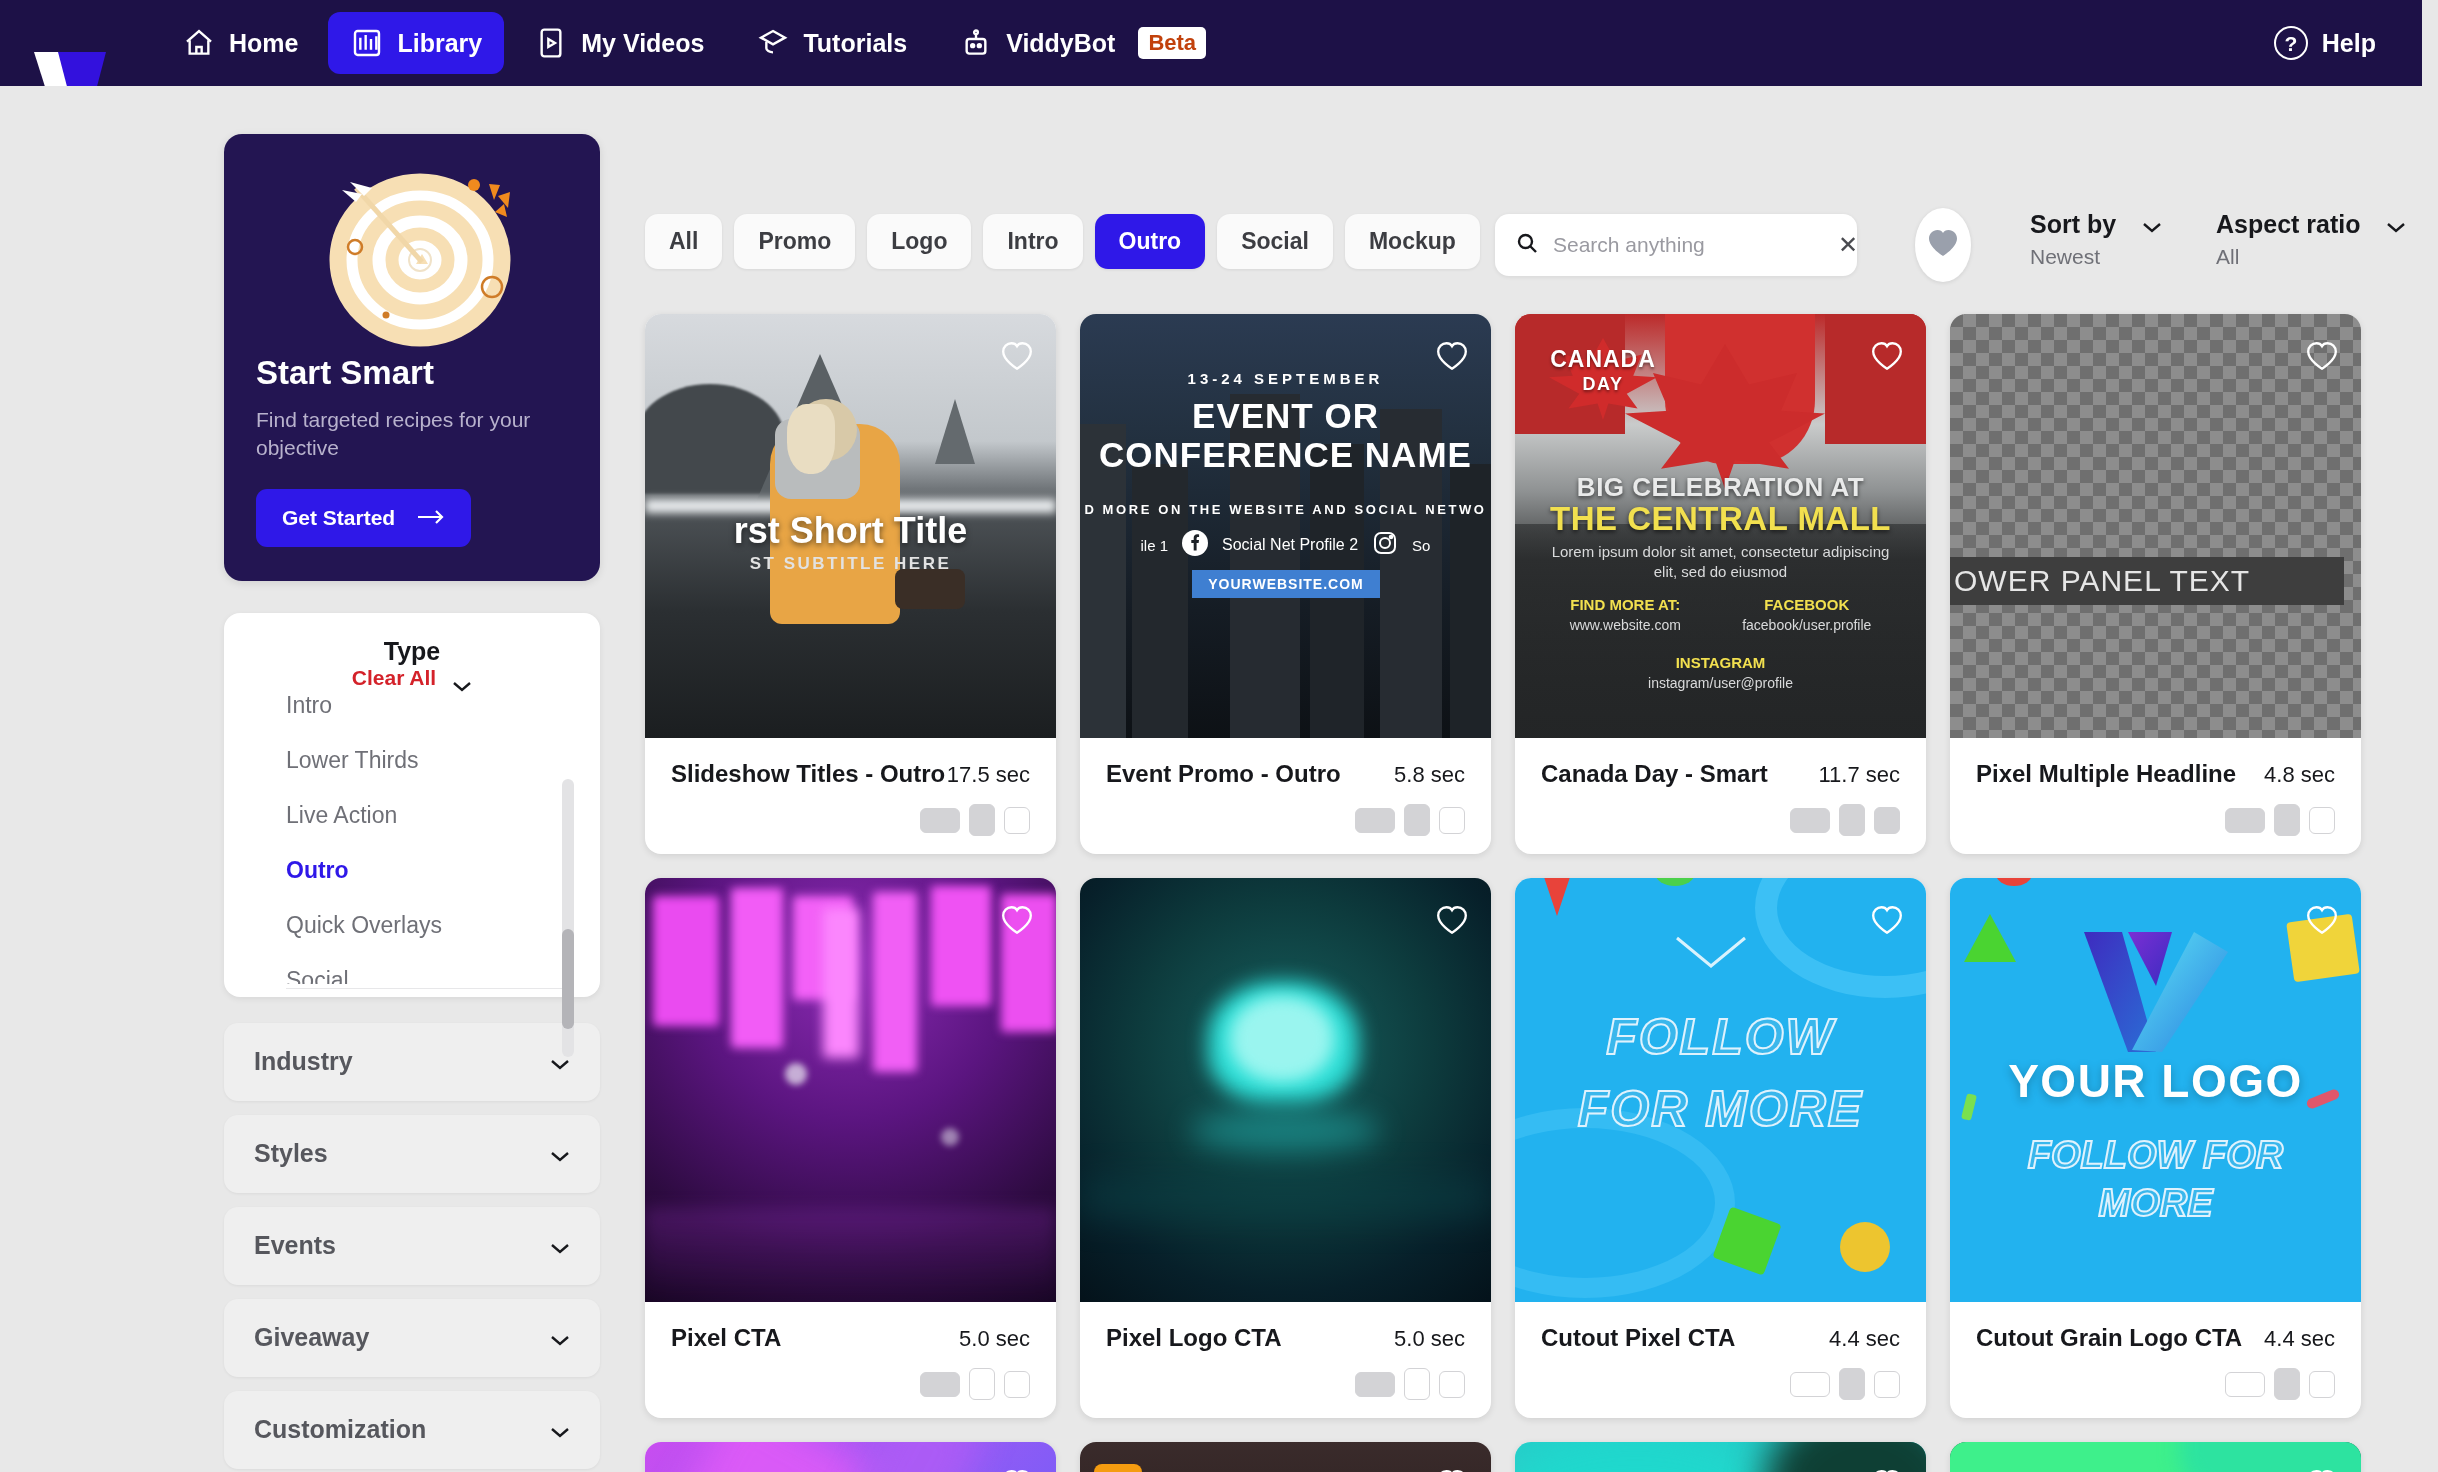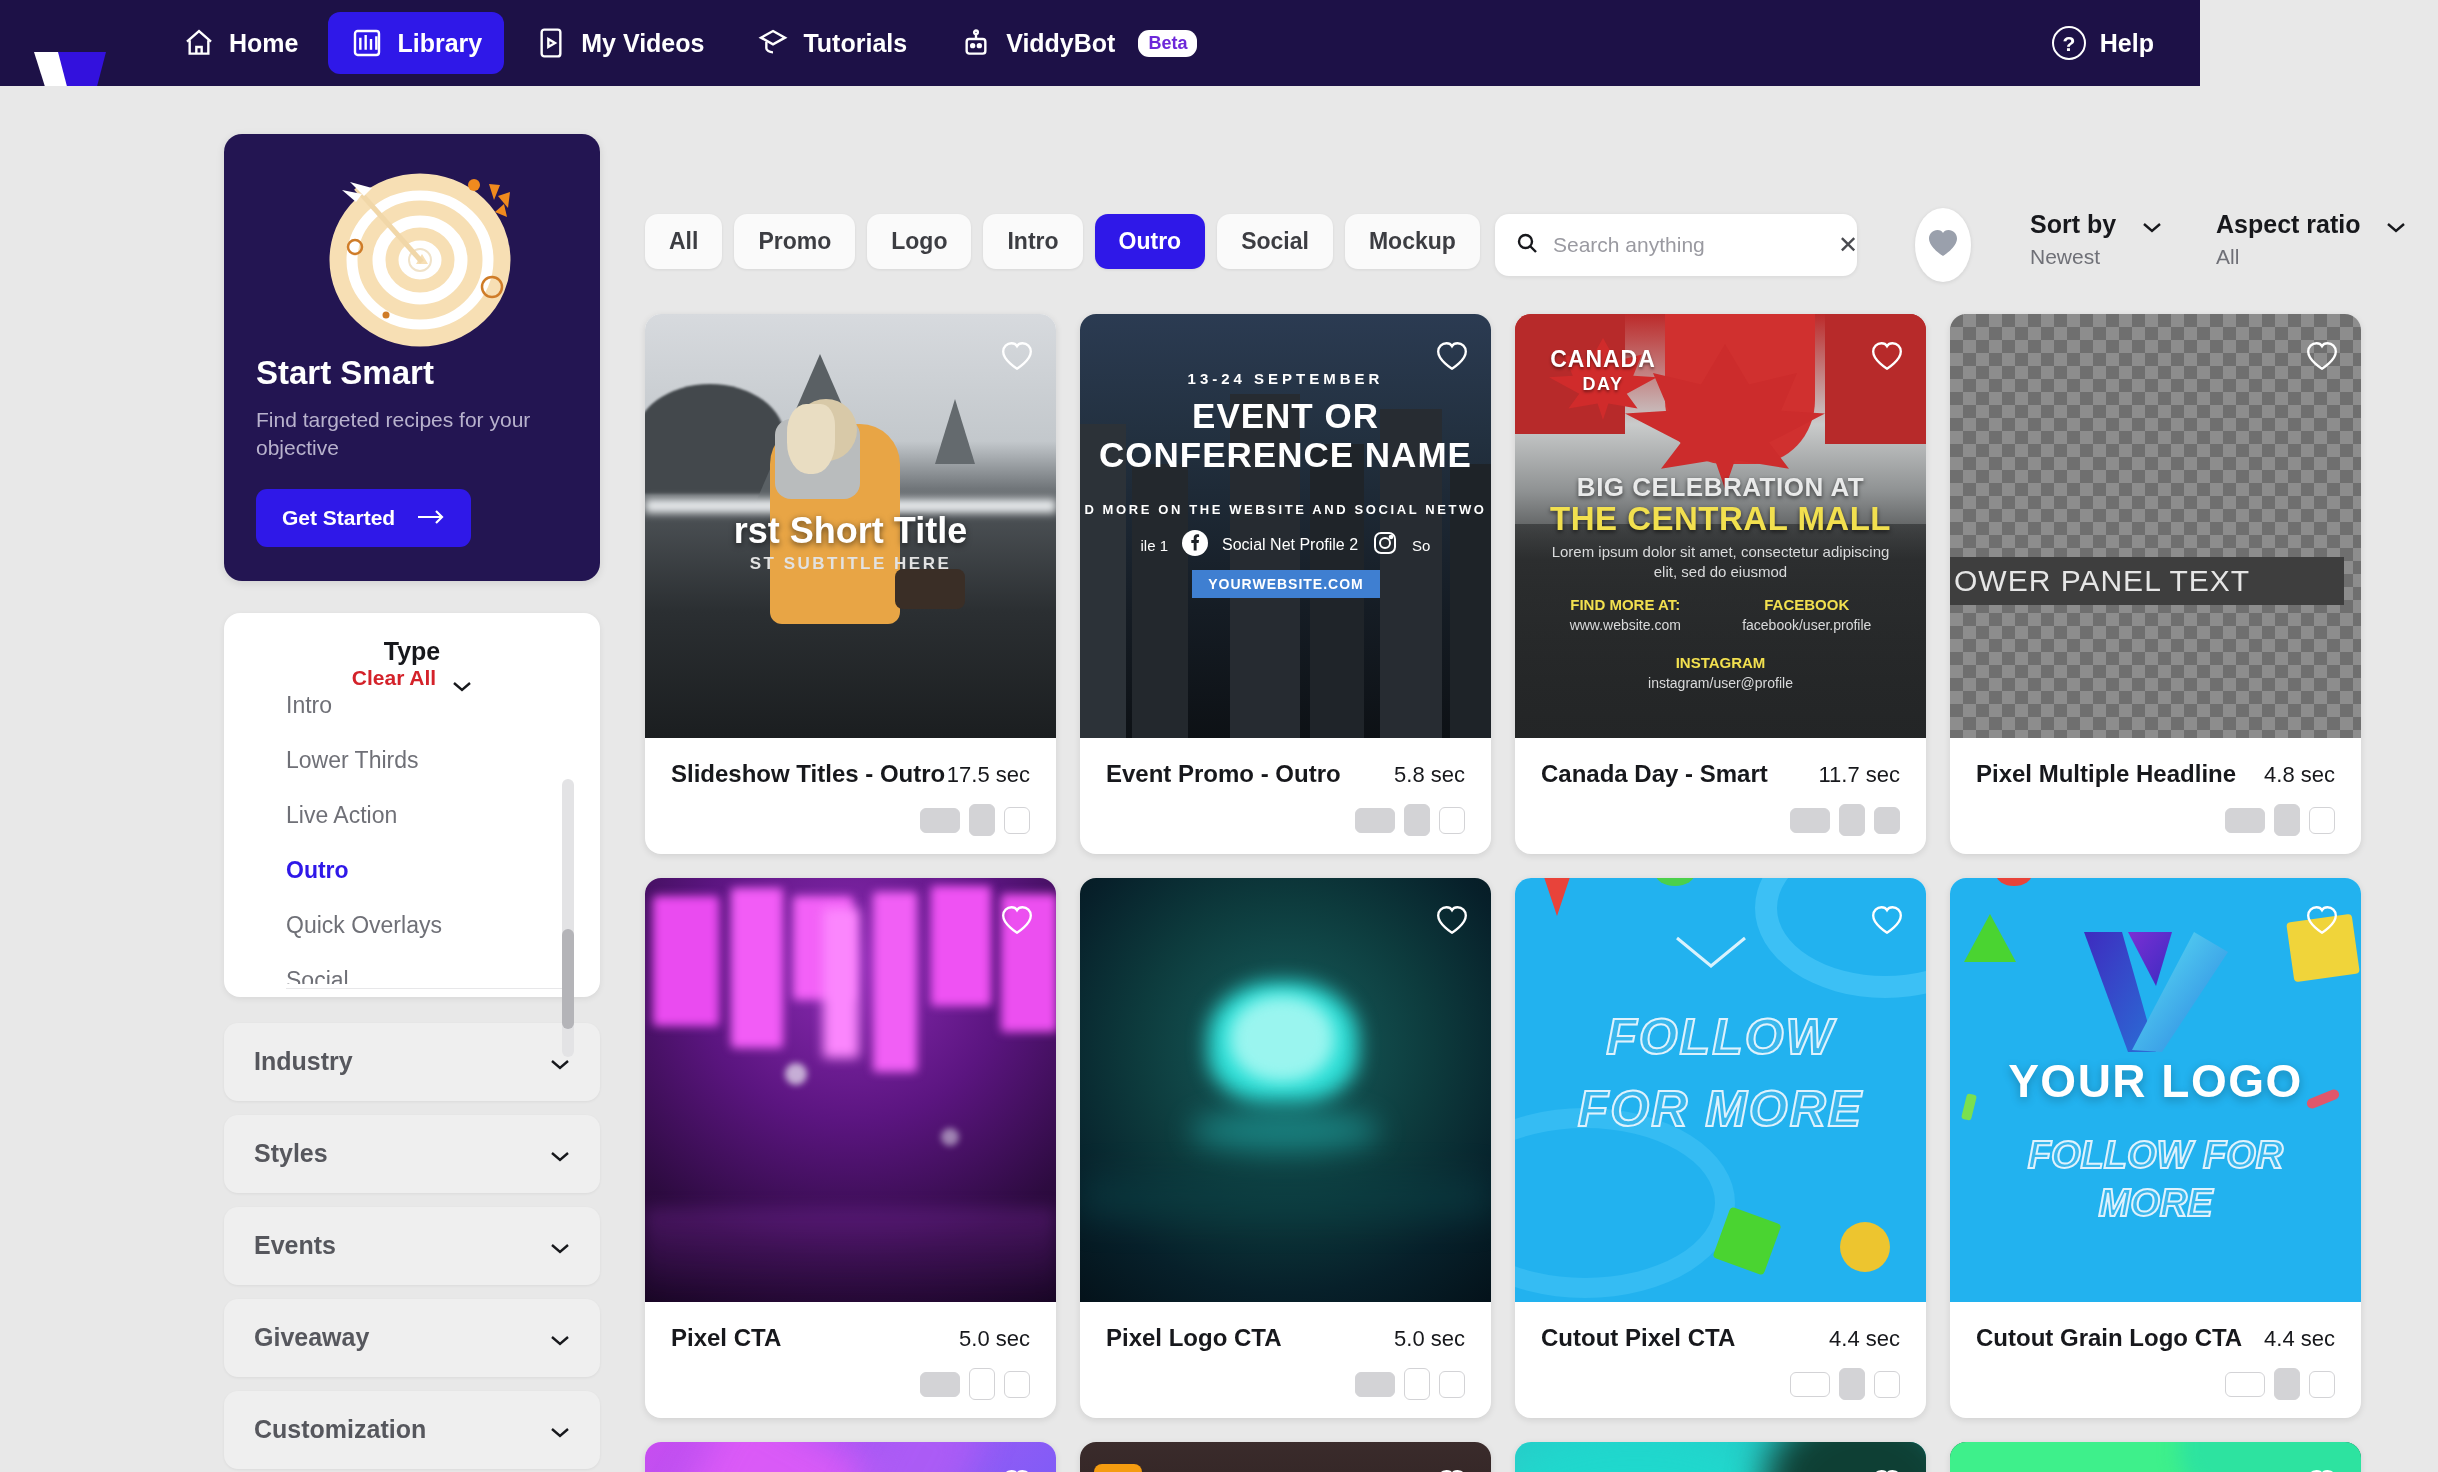--- a/index.html
+++ b/index.html
@@ -6,21 +6,21 @@
   html, body {
     width: 2438px; height: 1472px;
     font-family: "Liberation Sans", sans-serif;
     background: #e8e8e8;
     overflow: hidden;
   }
 
   
   .topnav {
     position: absolute; top: 0; left: 0;
-    width: 2200px; height: 86px;
+    width: 2422px; height: 86px;
     background: #1d1147;
     display: flex; align-items: center;
   }
   .logo-wrap { width: 112px; height: 86px; position: relative; overflow: hidden; flex: 0 0 112px; }
   .logo-v1 {
     position: absolute; left: 34px; top: 52px;
     width: 0; height: 0;
     border-left: 26px solid transparent; border-right: 26px solid transparent;
     border-top: 82px solid #ffffff;
   }
@@ -34,22 +34,22 @@
   .nav-item {
     display: flex; align-items: center; gap: 13px;
     padding: 14px 22px; border-radius: 12px;
     color: #ffffff; font-size: 25px; font-weight: 700; cursor: pointer;
     white-space: nowrap;
   }
   .nav-item.active { background: #2f18e8; }
   .nav-ico { width: 34px; height: 34px; display:flex; align-items:center; justify-content:center; }
   .nav-ico svg { width: 32px; height: 32px; }
   .beta-badge {
-    background: #ffffff; color: #6d28d9; font-size: 18px; font-weight: 700;
-    padding: 3px 10px; border-radius: 11px; margin-left: 10px;
+    background: #ffffff; color: #c2410c; font-size: 22px; font-weight: 700;
+    padding: 3px 10px; border-radius: 5px; margin-left: 10px;
   }
   .help-btn {
     position: absolute; right: 46px; top: 50%; transform: translateY(-50%);
     display:flex; align-items:center; gap: 14px;
     color:#fff; font-size: 25px; font-weight:700; cursor:pointer;
   }
   .help-circle {
     width: 34px; height: 34px; border-radius: 50%; border: 2.6px solid #fff;
     display:flex; align-items:center; justify-content:center;
     font-size: 21px; font-weight: 700; line-height:1;

